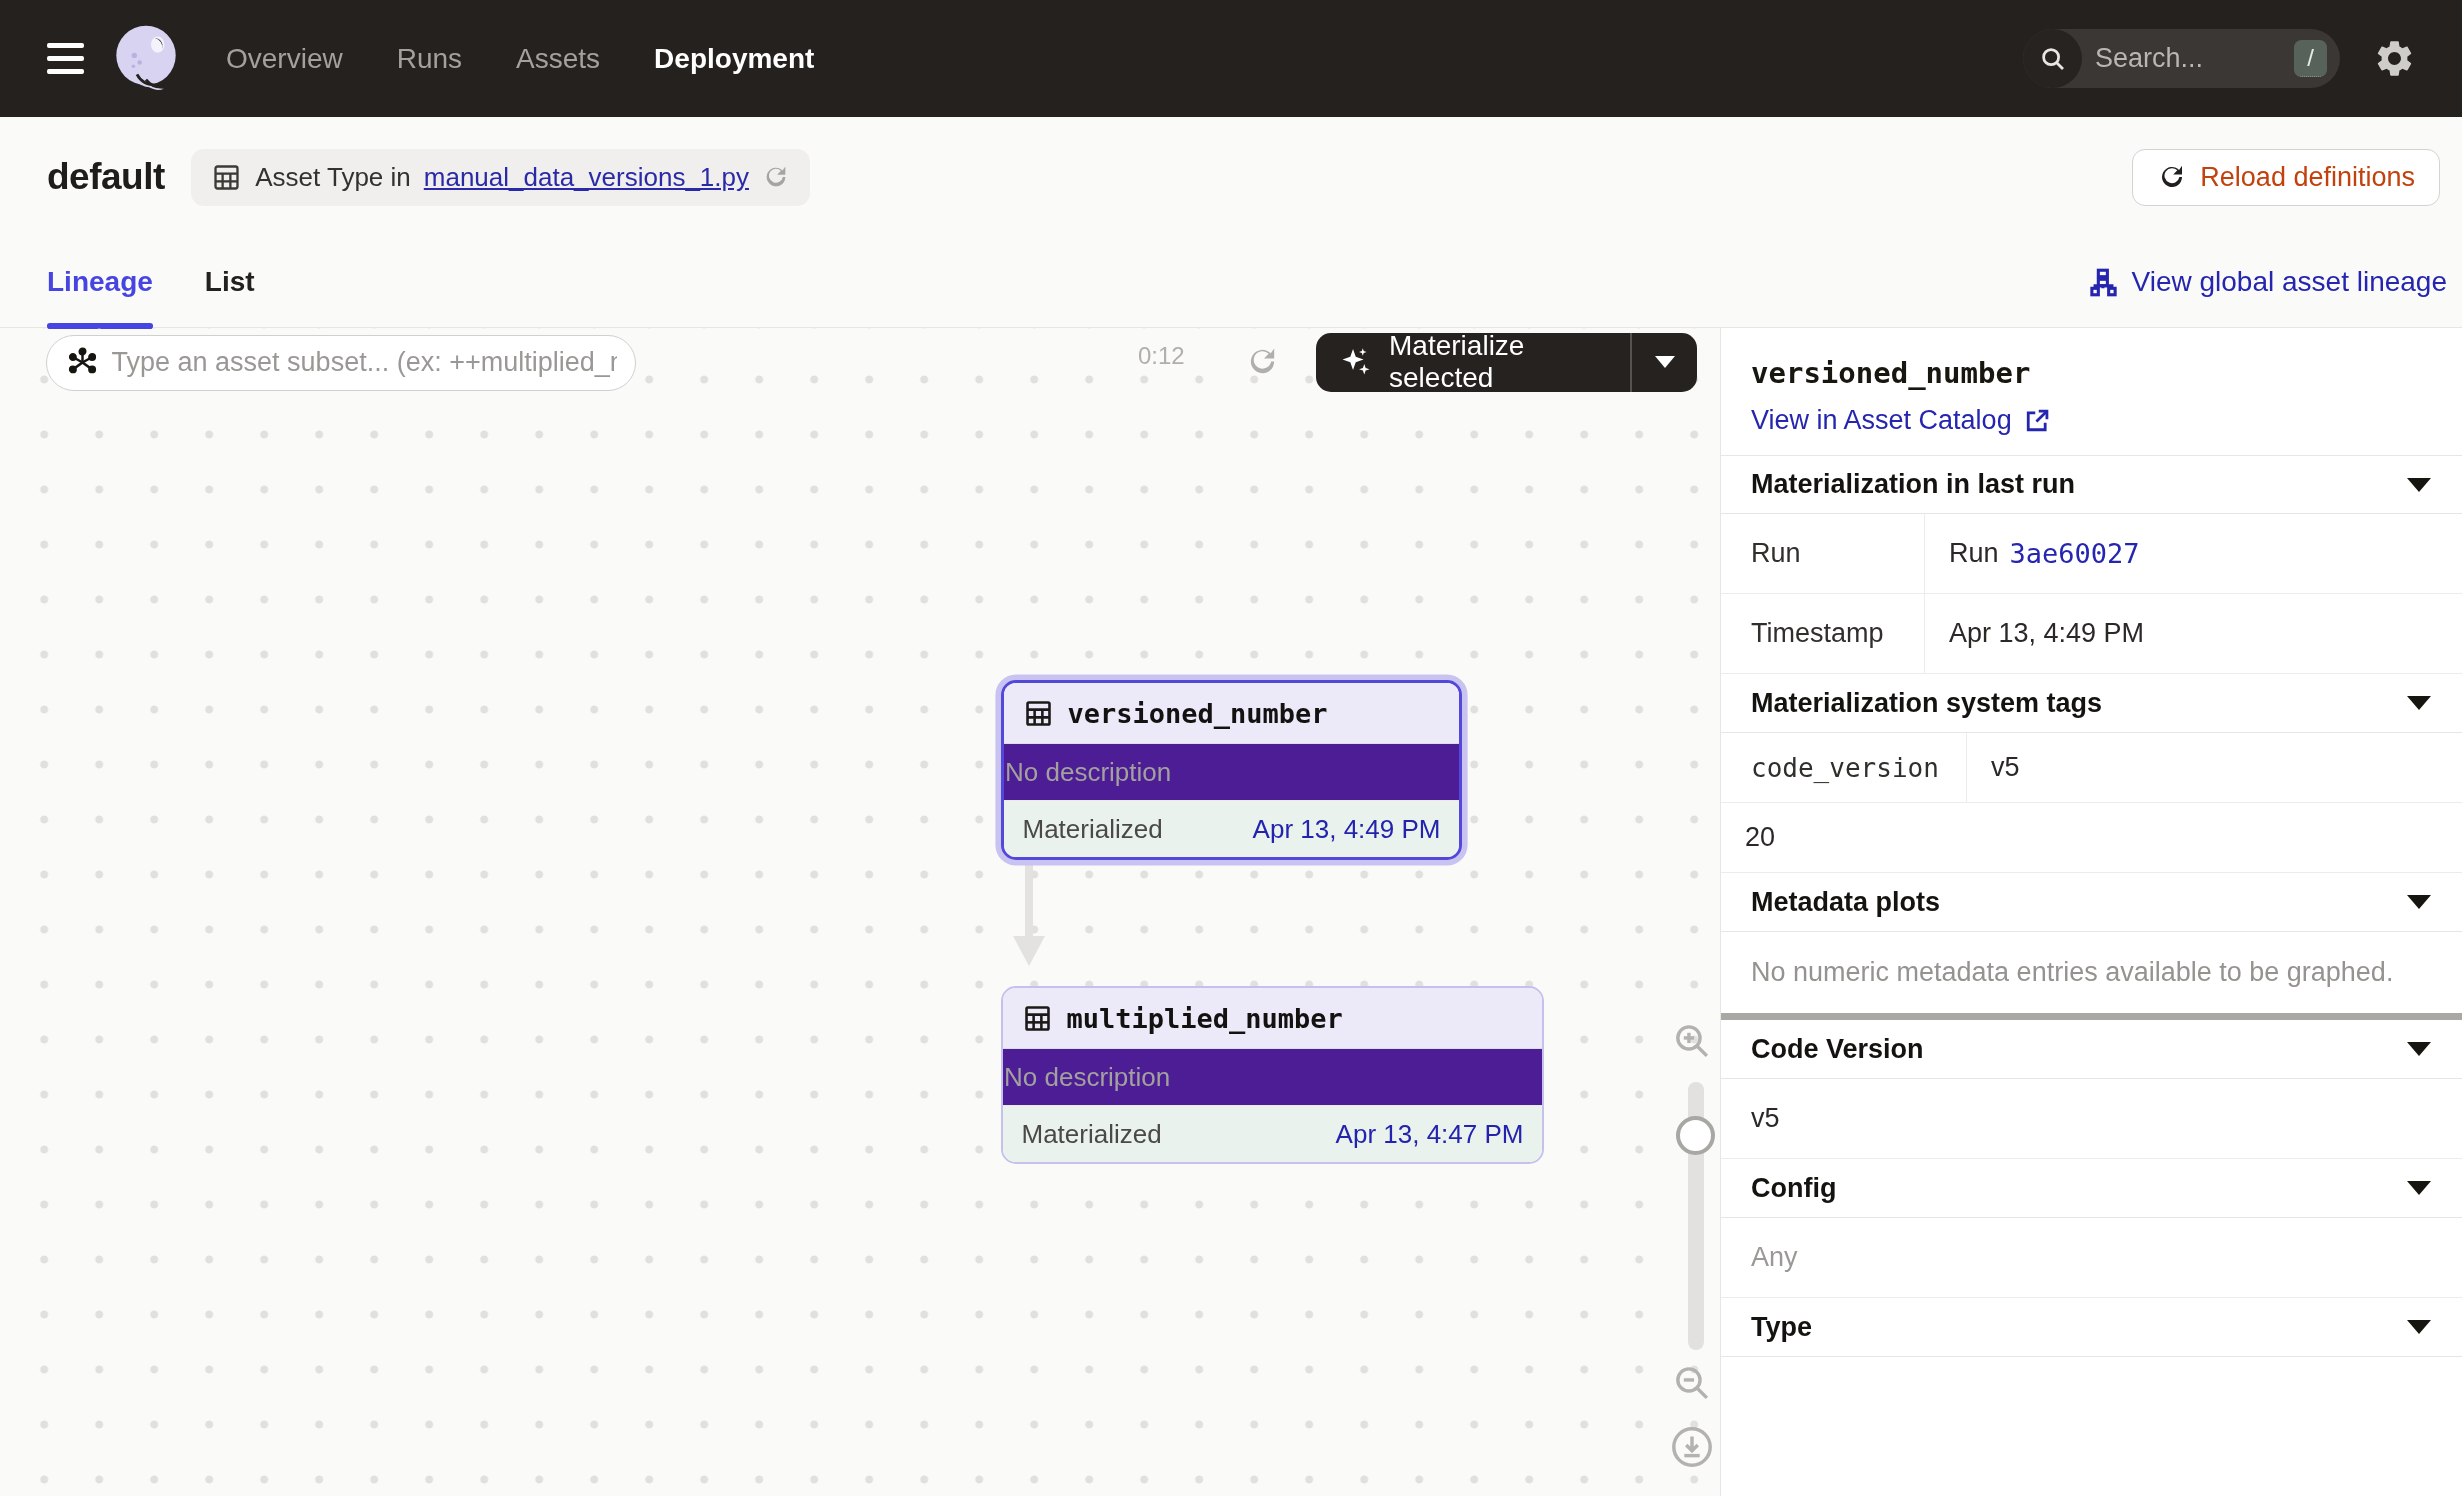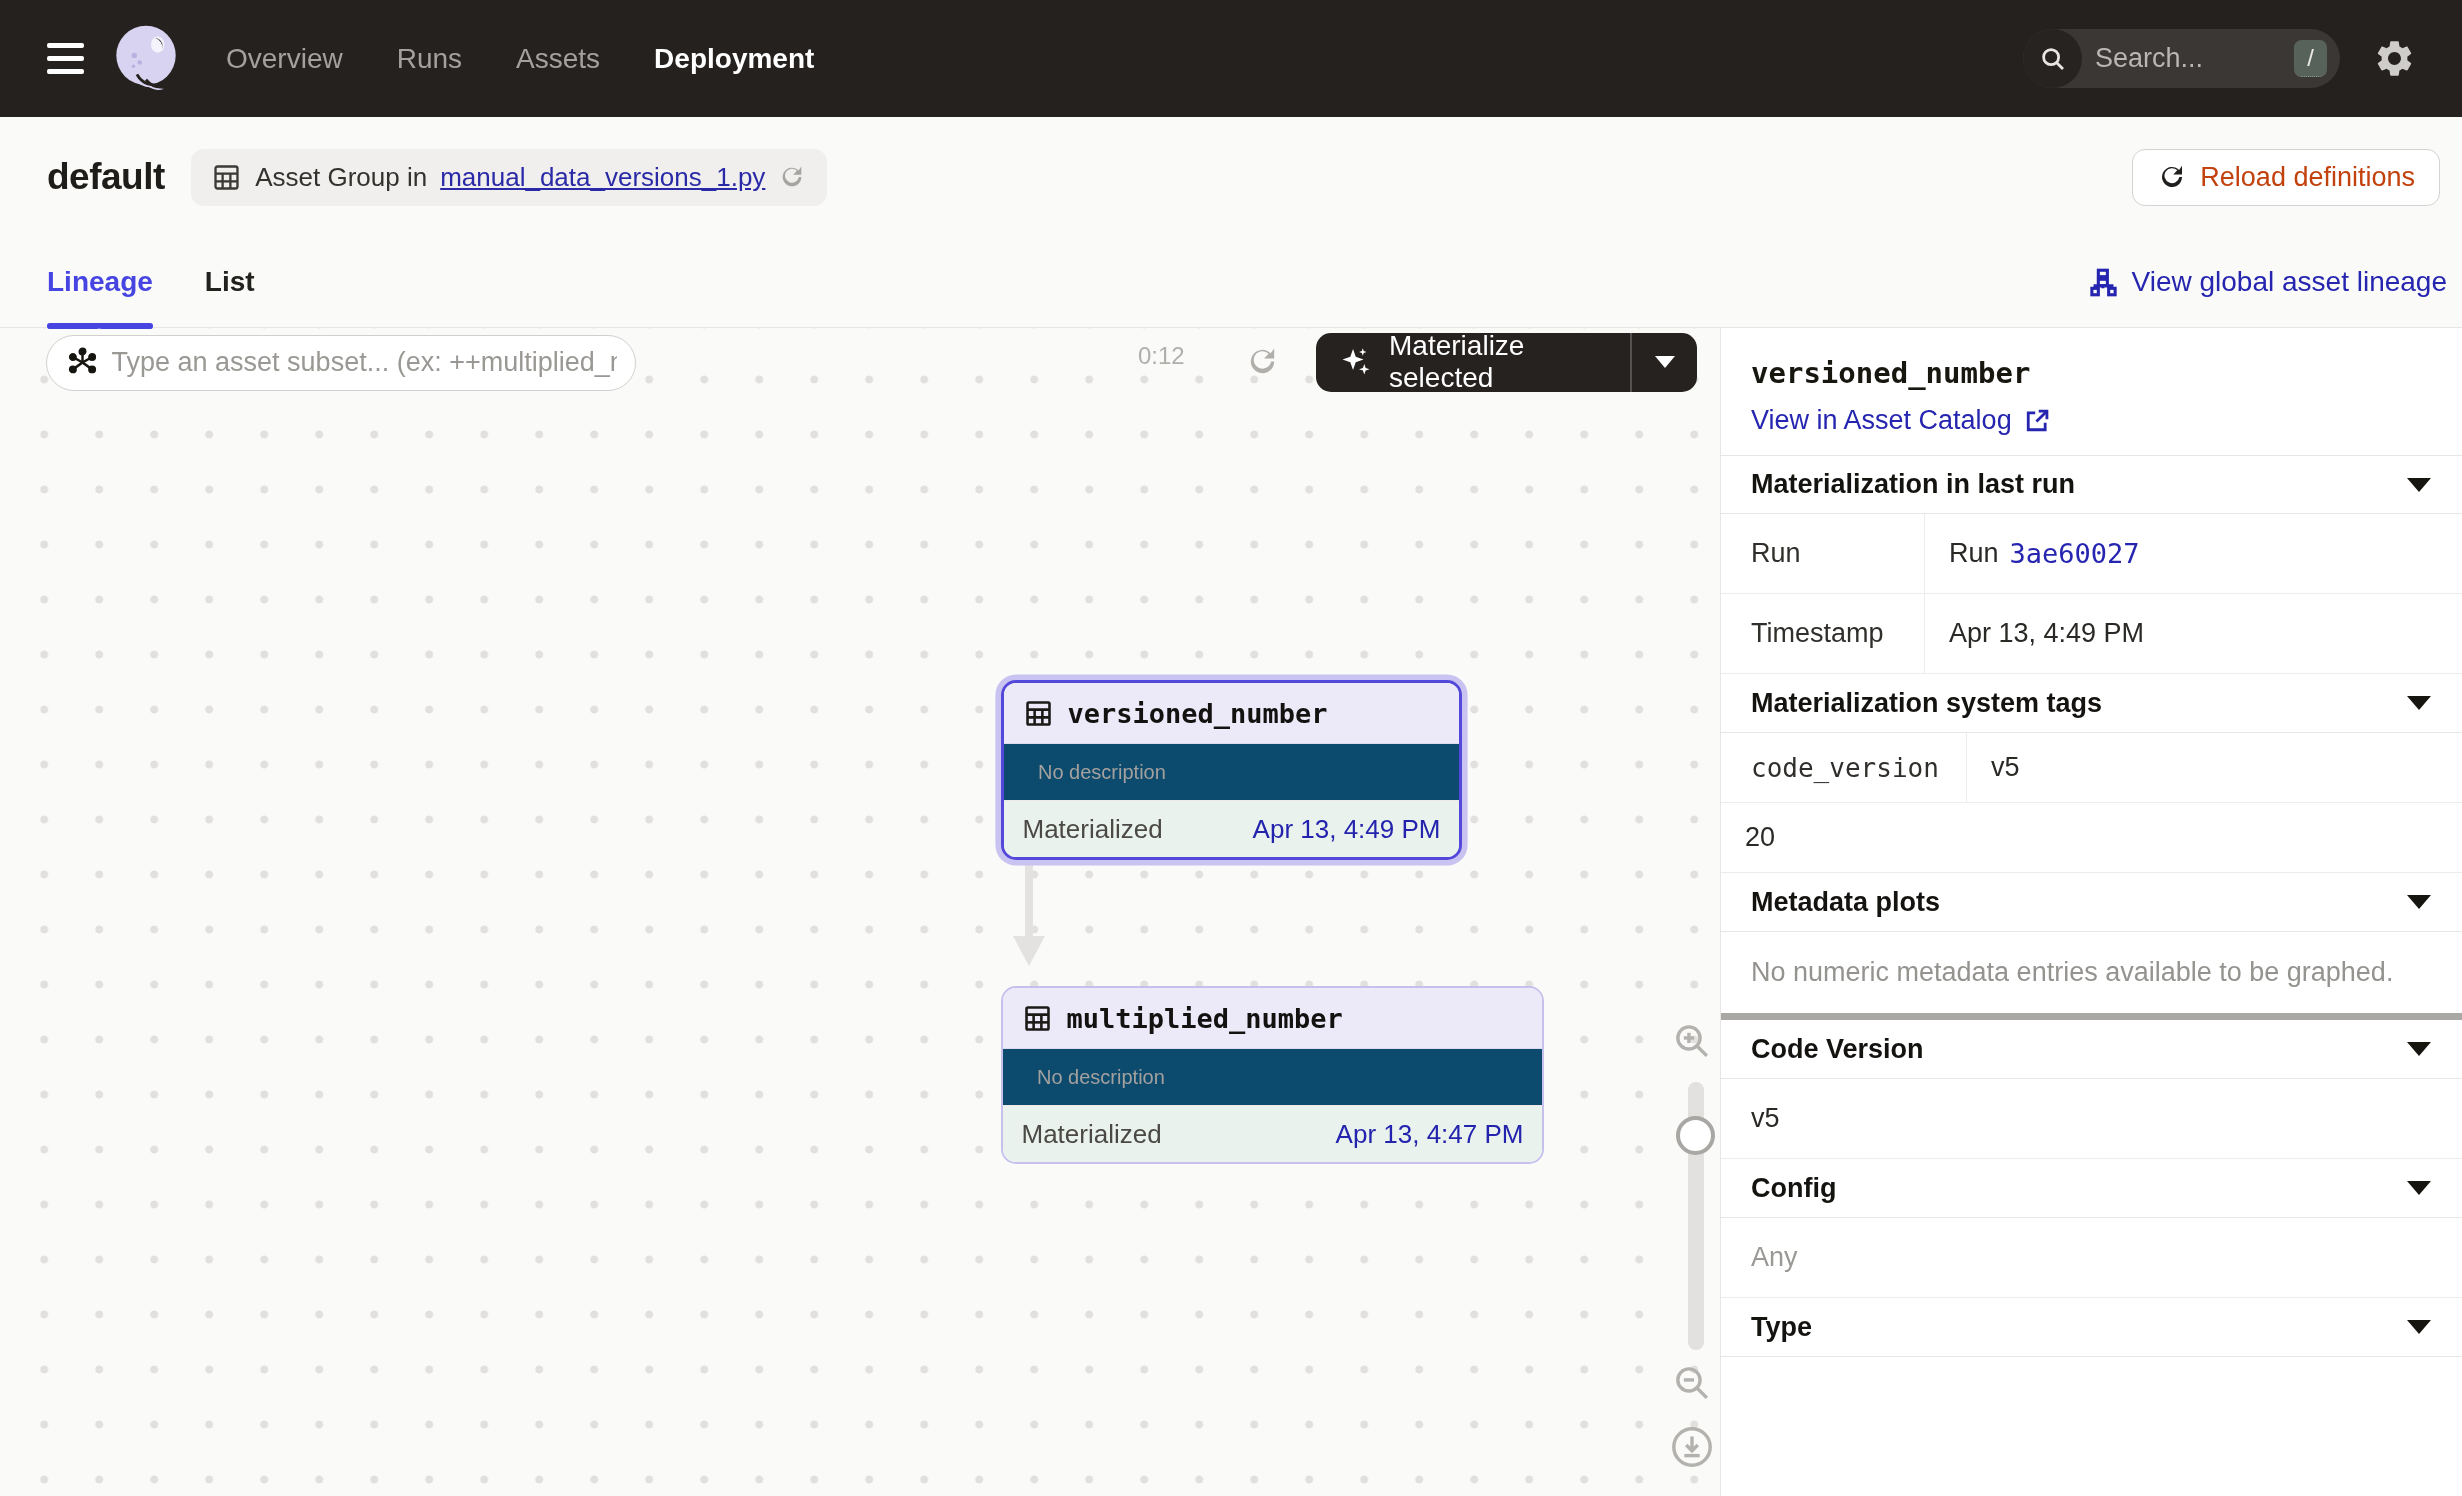--- a/index.html
+++ b/index.html
@@ -80,21 +80,21 @@
   .mat-caret{width:65px;display:flex;align-items:center;justify-content:center;}
   .caret-down{width:0;height:0;border-left:10.2px solid transparent;border-right:10.2px solid transparent;border-top:12px solid #fff;}
 
   
   .asset-node{position:absolute;width:461px;background:#fff;border-radius:15px;overflow:hidden;}
   .asset-node.selected{left:1001px;top:352px;border:3.7px solid var(--node-sel);box-shadow:0 0 0 5.6px var(--node-halo);}
   .asset-node.plain{left:1001px;top:658px;width:543px;border:2.8px solid var(--node-border);}
   .node-head{height:61px;background:var(--node-head);display:flex;align-items:center;gap:14px;padding:0 18.5px;border-bottom:0.9px solid #dddbf0;}
   .node-head .nicon{width:31px;height:31px;color:#1c1a17;flex:none;}
   .node-name{font-family:var(--mono);font-size:27px;font-weight:700;color:#131211;white-space:nowrap;}
-  .node-desc{height:57px;display:flex;align-items:center;padding:0 34px;color:#a3a19e;font-size:20px;background:#0c4a6e;border-bottom:0.9px solid #eceae8;}
+  .node-desc{height:57px;display:flex;align-items:center;padding:0 1px;color:#a3a19e;font-size:26px;background:#4c1d95;border-bottom:0.9px solid #eceae8;}
   .node-foot{height:56px;background:var(--node-foot);display:flex;align-items:center;justify-content:space-between;padding:0 18.5px;font-size:26px;}
   .node-status{color:#4b4946;}
   .node-date{color:#2323ad;cursor:pointer;}
 
   .edge-line{position:absolute;left:1025px;top:504px;width:8.3px;height:104px;background:#e3e2e0;}
   .edge-head{position:absolute;left:1013px;top:608px;width:0;height:0;border-left:16.7px solid transparent;border-right:16.7px solid transparent;border-top:30px solid #e3e2e0;}
 
   
   .zctl{position:absolute;color:#b4b2af;}
   .z-in{left:1671px;top:692px;width:41px;height:41px;cursor:pointer;}
@@ -174,21 +174,21 @@
 <div class="pagehead">
   <h1 class="pagetitle">default</h1>
   <div class="group-badge">
     <svg class="gicon" viewBox="0 0 24 24" fill="none" stroke="currentColor" stroke-width="1.8">
       <rect x="3.5" y="3.5" width="17" height="17" rx="1.5"></rect>
         <line x1="3.5" y1="9" x2="20.5" y2="9"></line>
         <line x1="3.5" y1="15" x2="20.5" y2="15"></line>
         <line x1="9" y1="9" x2="9" y2="20.5"></line>
         <line x1="15" y1="9" x2="15" y2="20.5"></line>
     </svg>
-    <span>Asset Group in</span>
+    <span>Asset Type in</span>
     <a>manual_data_versions_1.py</a>
     <svg class="g-refresh" viewBox="0 0 24 24" fill="currentColor">
       <path d="M17.65 6.35A8 8 0 1 0 20 12h-2.1a6 6 0 1 1-1.66-5.34L13 10h7V3z"></path>
     </svg>
   </div>
   <div class="spacer"></div>
   <button class="reload-btn">
     <svg class="ricon" viewBox="0 0 24 24" fill="currentColor">
       <path d="M17.65 6.35A8 8 0 1 0 20 12h-2.1a6 6 0 1 1-1.66-5.34L13 10h7V3z"></path>
     </svg>

